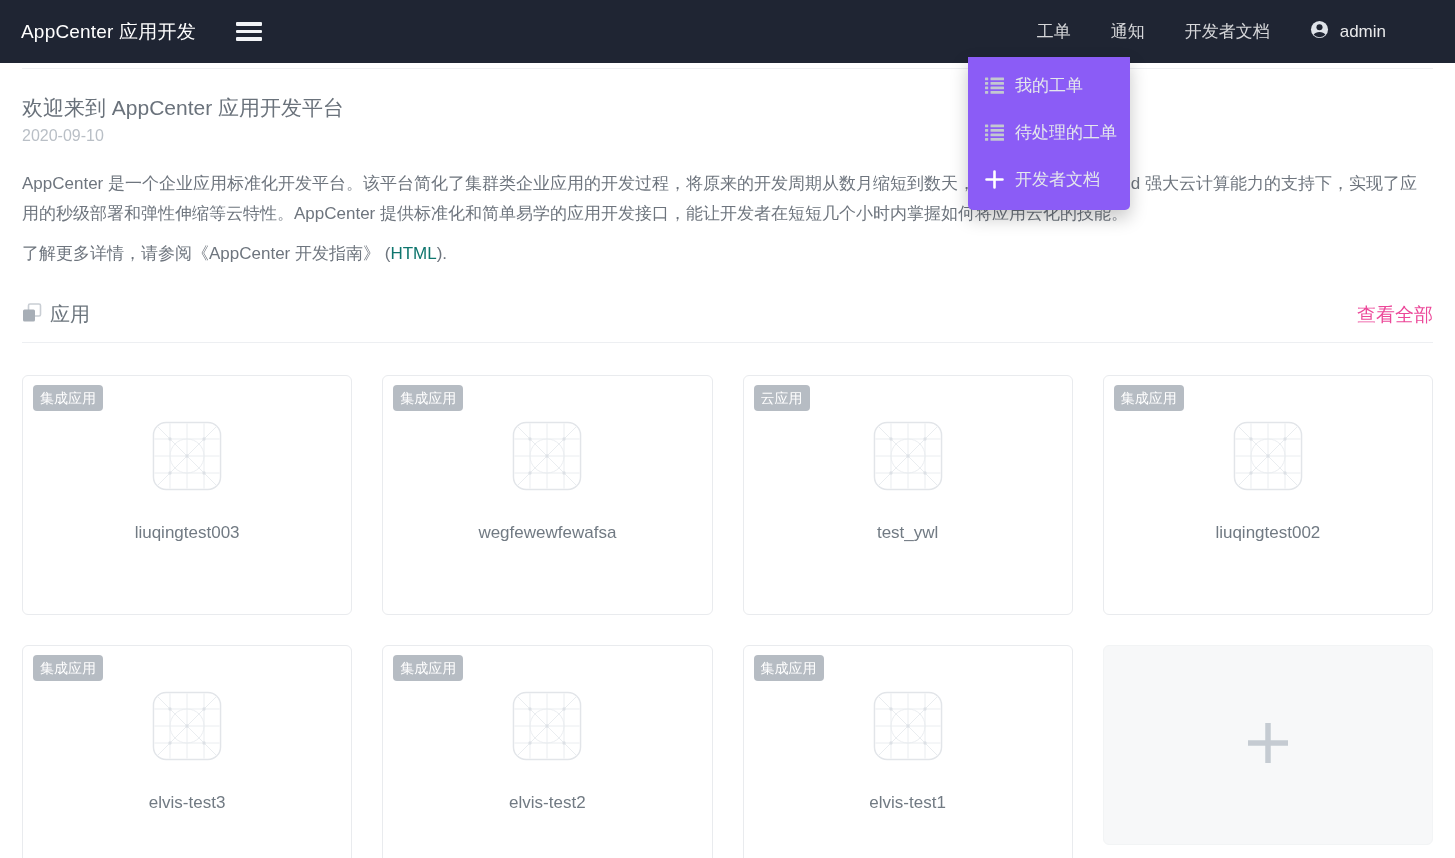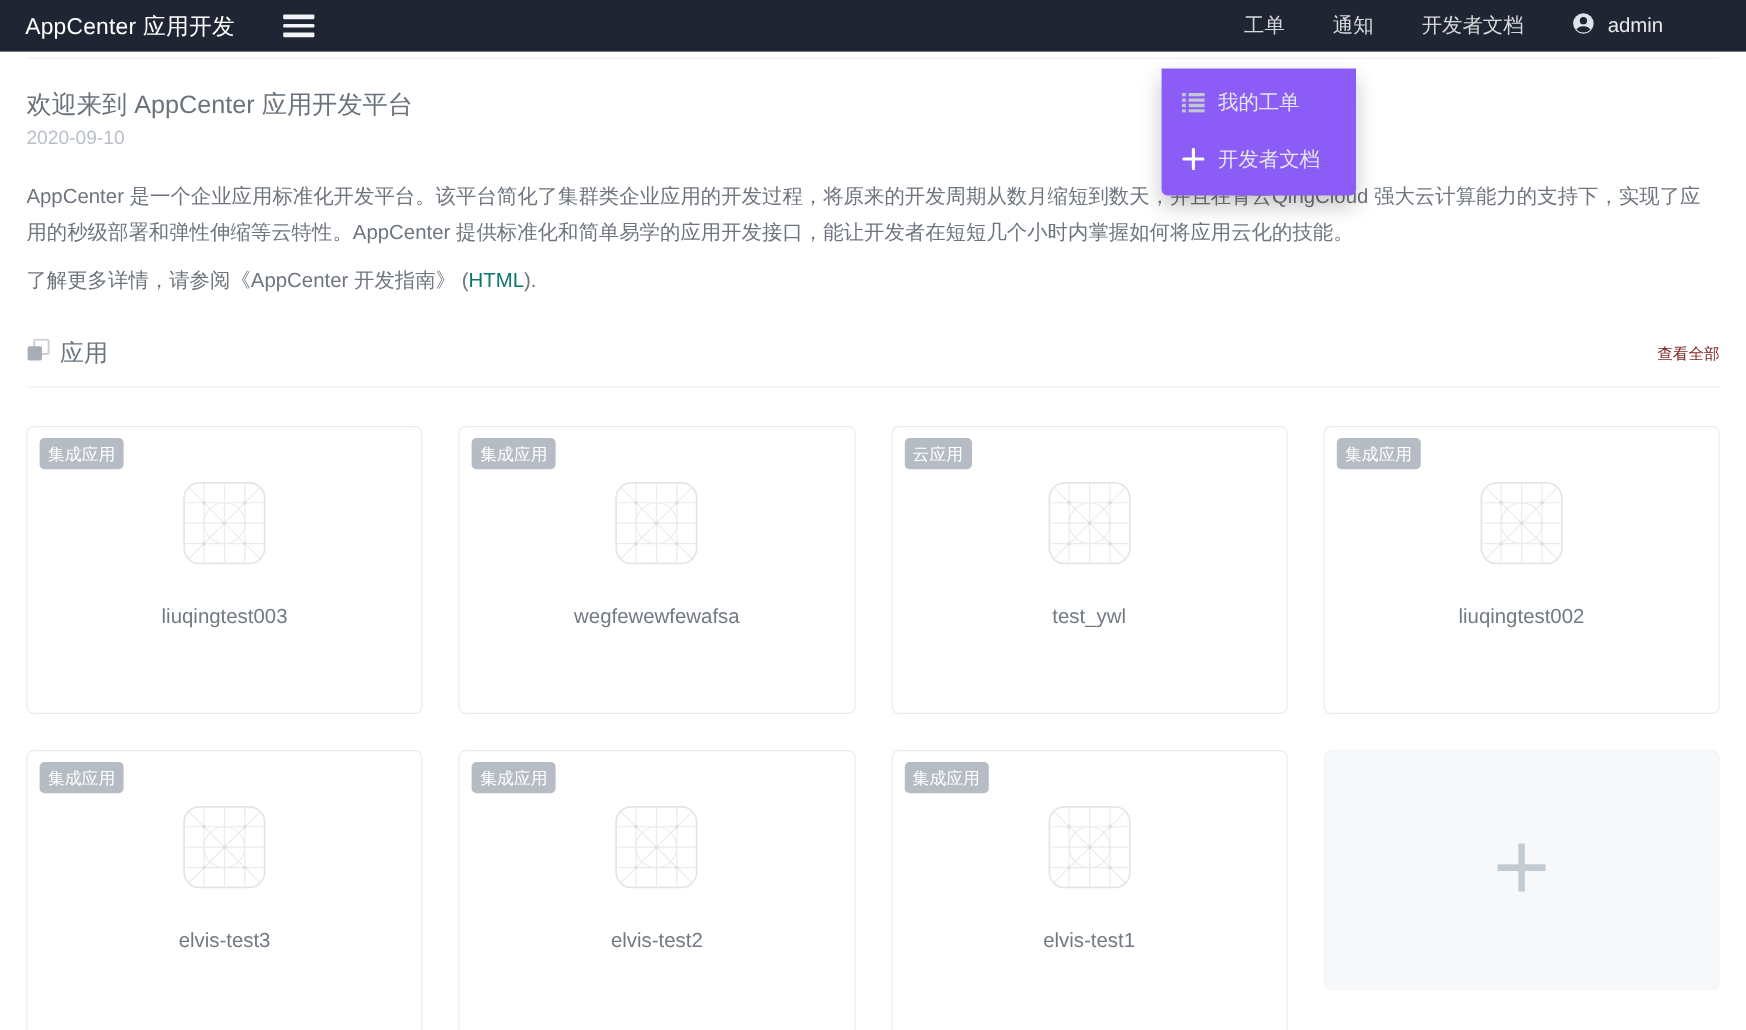--- a/index.html
+++ b/index.html
@@ -5,21 +5,21 @@
   * { margin: 0; padding: 0; box-sizing: border-box; }
   html, body { width: 1455px; min-height: 858px; background: #ffffff; }
   body {
     font-family: "Liberation Sans", "DejaVu Sans", sans-serif;
     color: #6e757e;
     position: relative;
   }
 
   
   .navbar {
-    height: 43px;
+    height: 63px;
     background: #1f2533;
     display: flex;
     align-items: center;
     padding: 0 21px;
   }
   .brand {
     color: #ffffff;
     font-size: 19px;
     letter-spacing: 0.2px;
     cursor: pointer;
@@ -119,22 +119,22 @@
     align-items: center;
   }
   .apps-title {
     margin-left: 8px;
     font-size: 20px;
     font-weight: normal;
     color: #6c757d;
   }
   .view-all {
     margin-left: auto;
-    font-size: 13px;
-    color: #7f1d1d;
+    font-size: 19px;
+    color: #ec4899;
     cursor: pointer;
     text-decoration: none;
   }
   .hr-apps { margin-top: 14px; }
 
   
   .grid {
     margin-top: 32px;
     display: grid;
     grid-template-columns: repeat(4, 1fr);
@@ -221,20 +221,35 @@
         <rect x="0" y="9.5" width="3.2" height="2.8" rx="0.5"></rect>
           <rect x="5.5" y="9.5" width="13.5" height="2.8" rx="0.5"></rect>
         <rect x="0" y="14" width="3.2" height="2.8" rx="0.5"></rect>
           <rect x="5.5" y="14" width="13.5" height="2.8" rx="0.5"></rect>
       </svg>
     </span>
     <span>我的工单</span>
   </div>
   <div class="dropdown-item">
     <span class="ic">
+      <svg width="19" height="17" viewBox="0 0 19 17" fill="#c3c8d0">
+        <rect x="0" y="0.5" width="3.2" height="2.8" rx="0.5"></rect>
+          <rect x="5.5" y="0.5" width="13.5" height="2.8" rx="0.5"></rect>
+        <rect x="0" y="5" width="3.2" height="2.8" rx="0.5"></rect>
+          <rect x="5.5" y="5" width="13.5" height="2.8" rx="0.5"></rect>
+        <rect x="0" y="9.5" width="3.2" height="2.8" rx="0.5"></rect>
+          <rect x="5.5" y="9.5" width="13.5" height="2.8" rx="0.5"></rect>
+        <rect x="0" y="14" width="3.2" height="2.8" rx="0.5"></rect>
+          <rect x="5.5" y="14" width="13.5" height="2.8" rx="0.5"></rect>
+      </svg>
+    </span>
+    <span>待处理的工单</span>
+  </div>
+  <div class="dropdown-item">
+    <span class="ic">
       <svg width="19" height="19" viewBox="0 0 19 19">
         <path d="M9.5 1.5 V17.5 M1.5 9.5 H17.5" stroke="#ffffff" stroke-width="2.6" stroke-linecap="round"></path>
       </svg>
     </span>
     <span>开发者文档</span>
   </div>
 </div>
 
 <div class="main">
   <hr class="hr hr-top">

